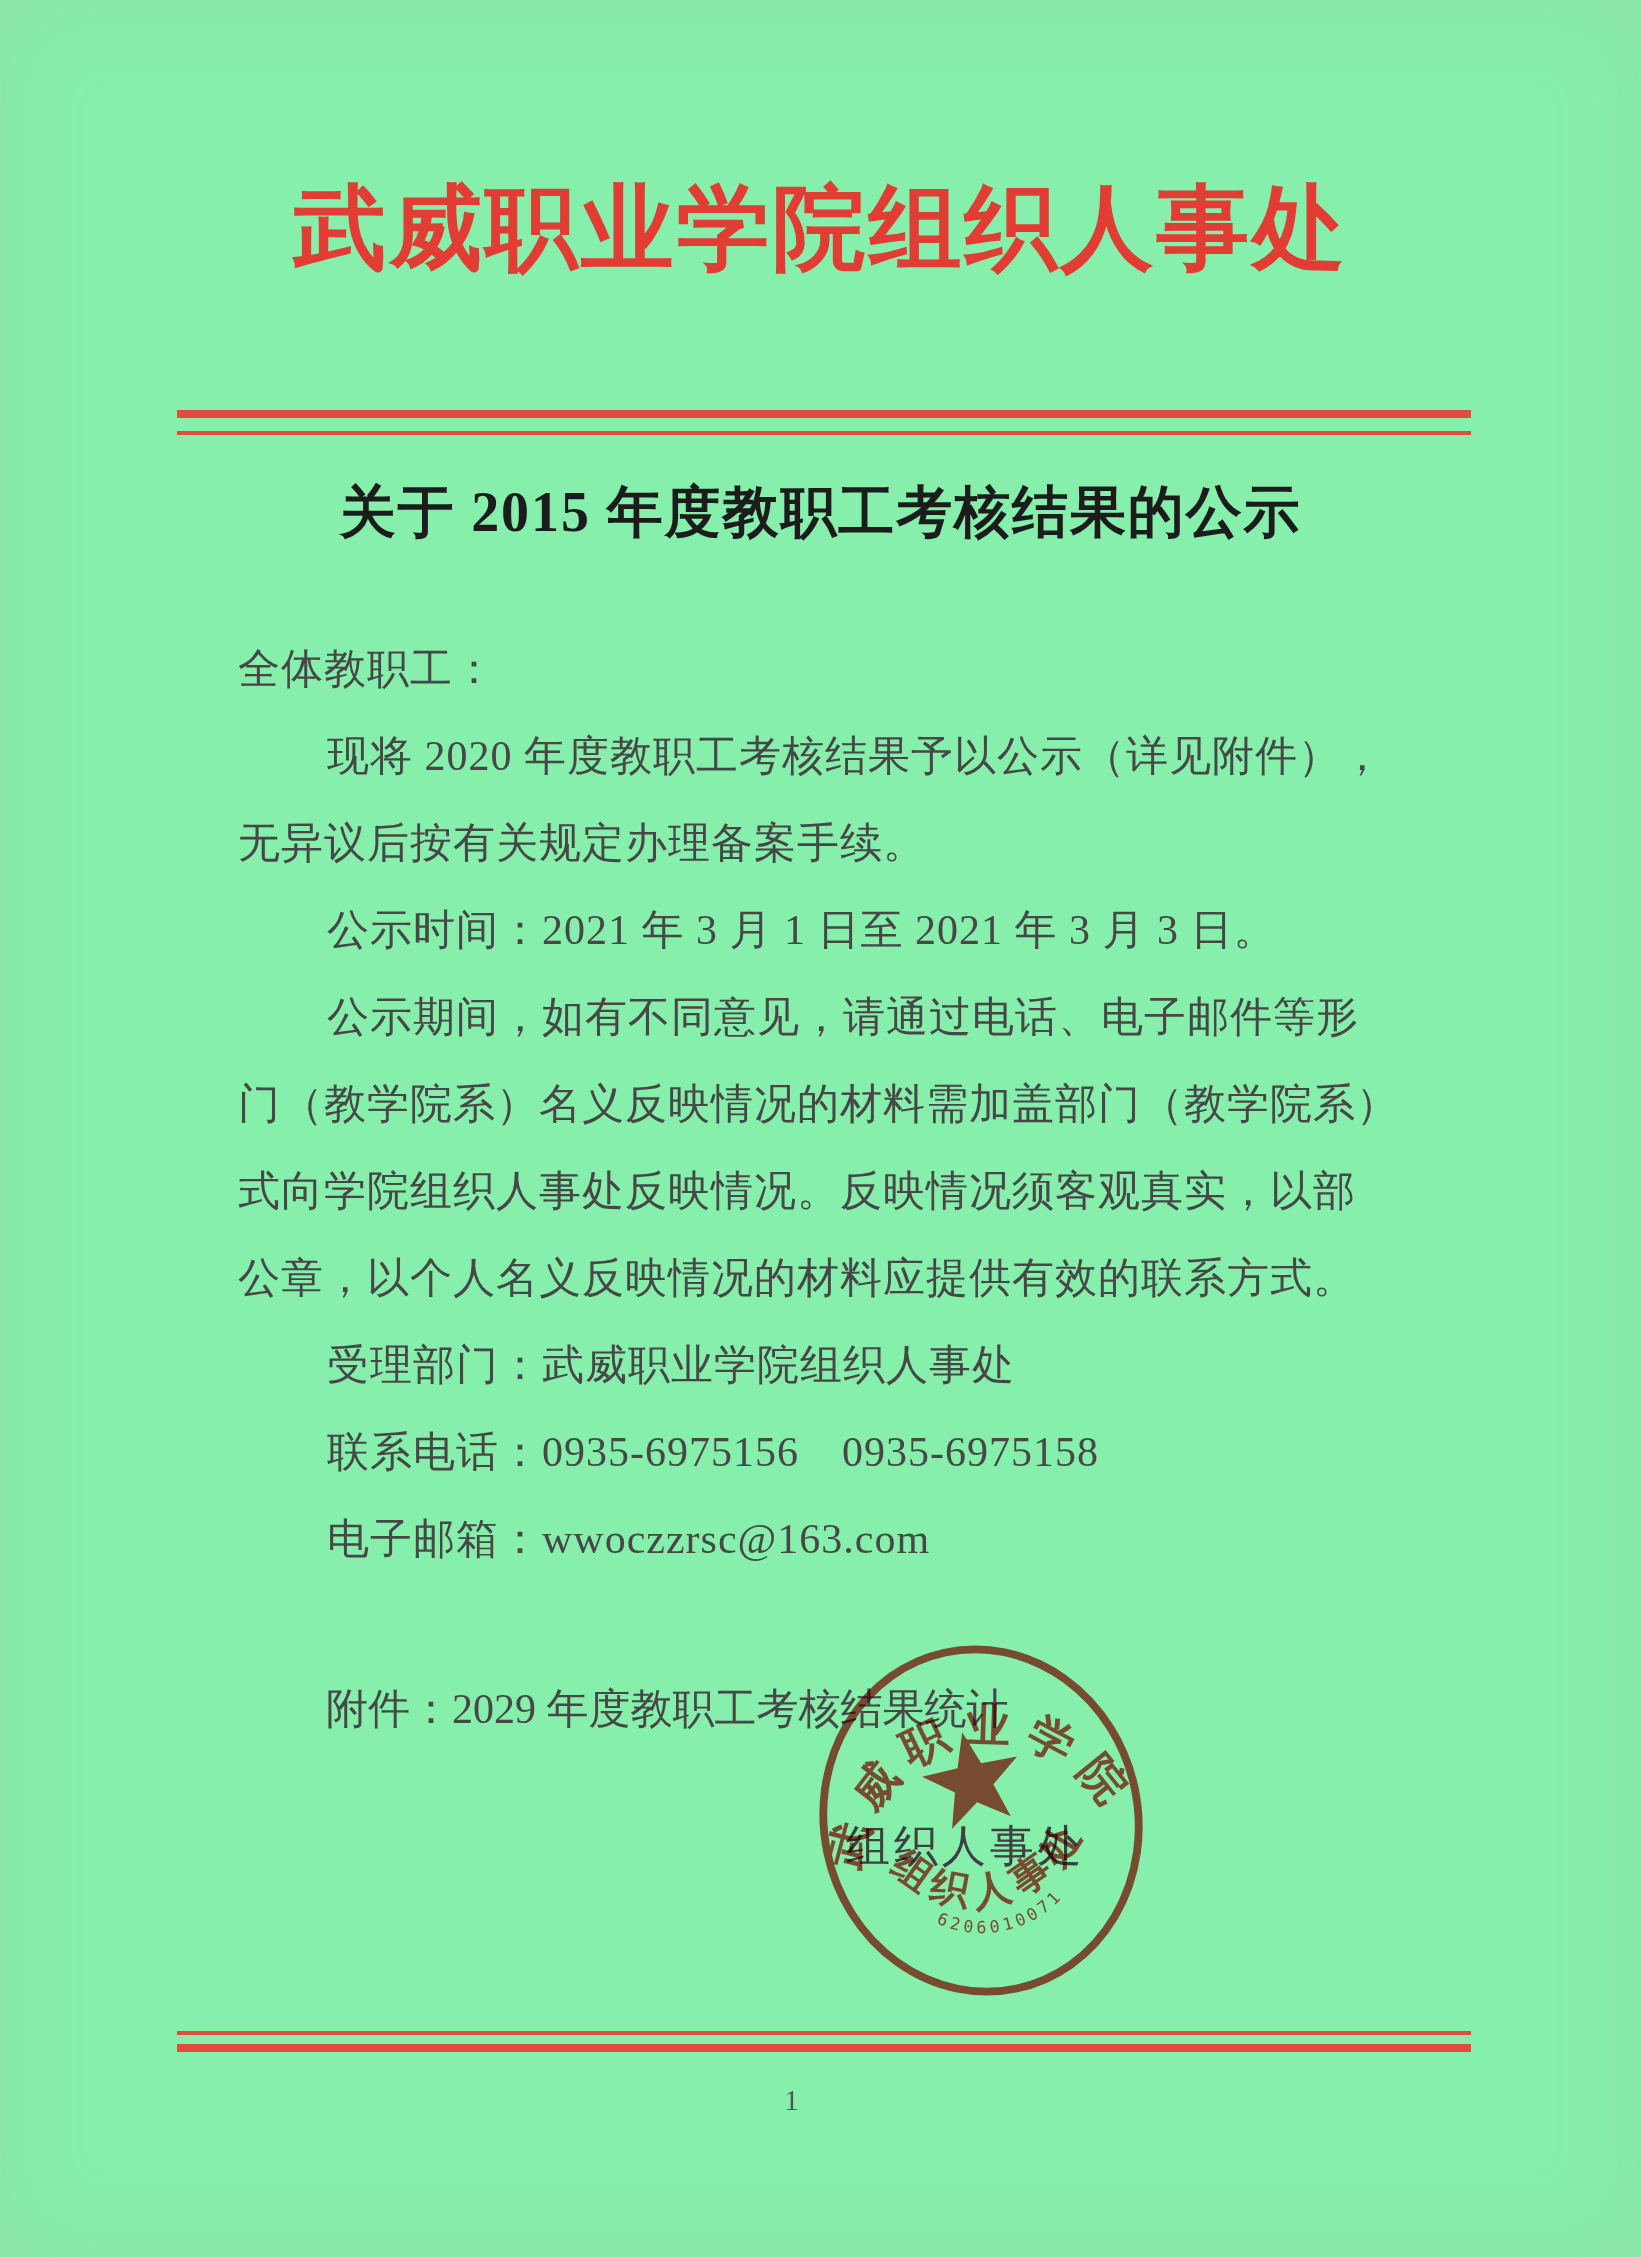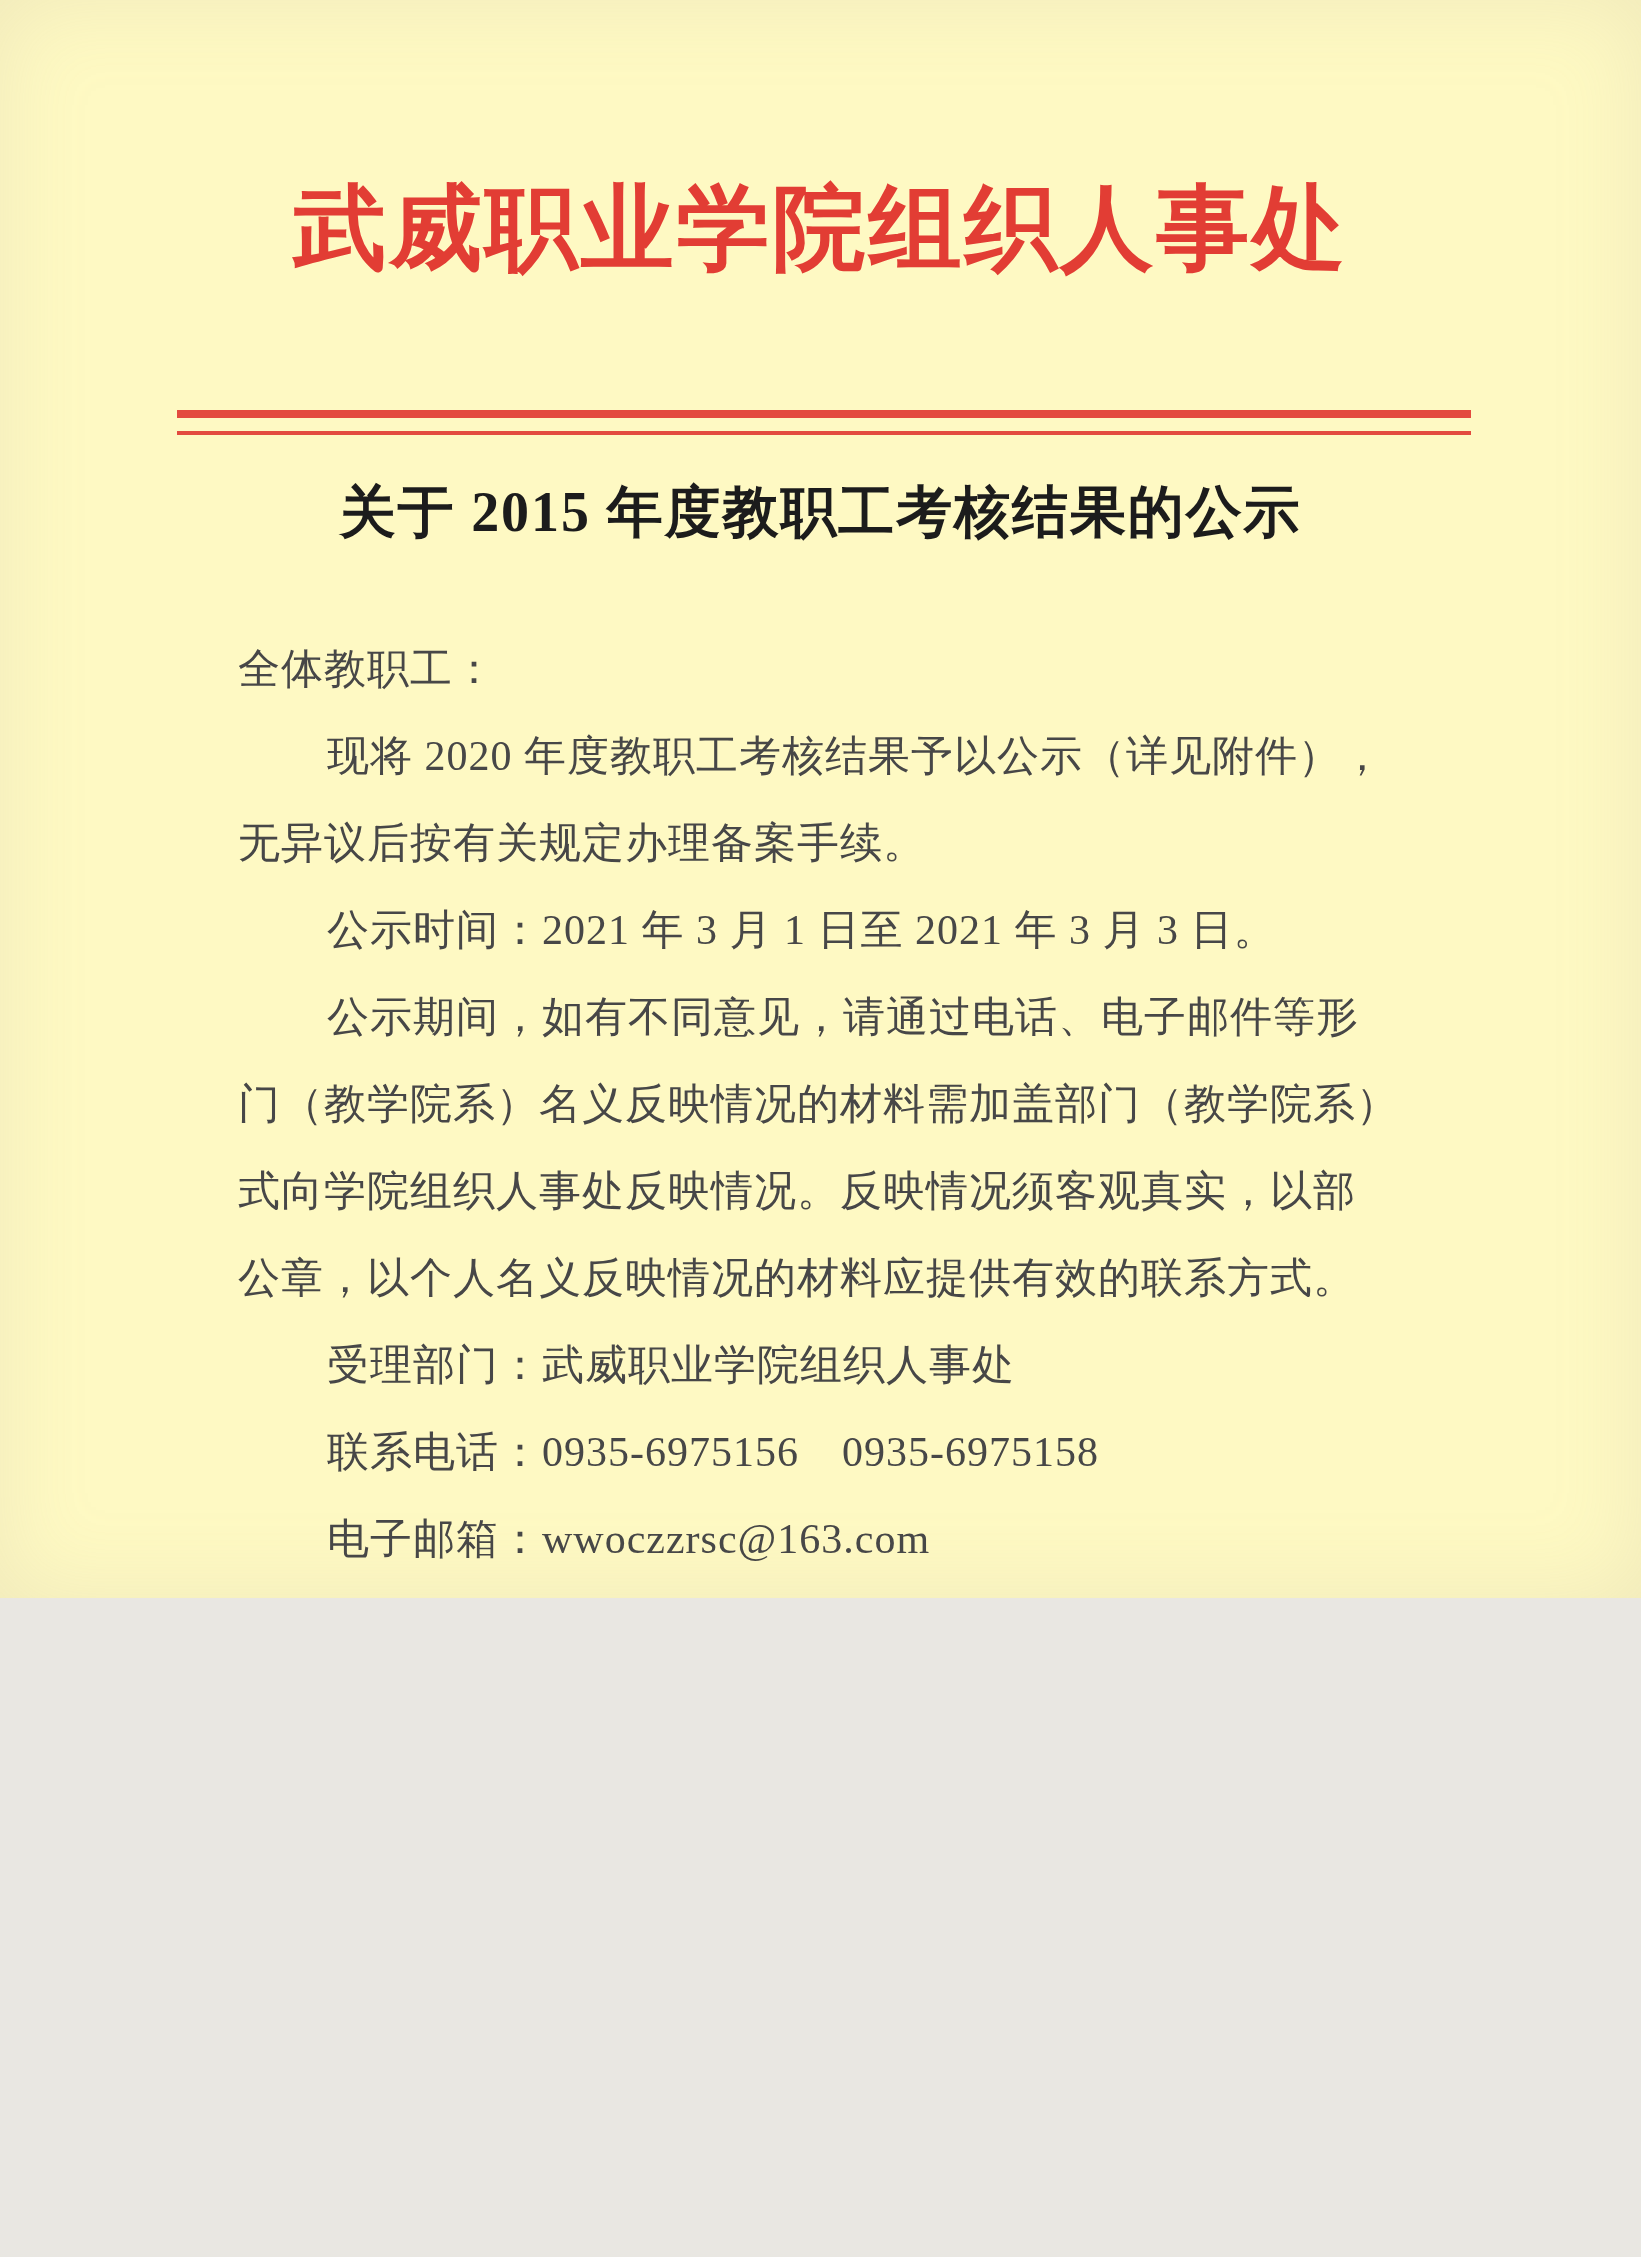--- a/index.html
+++ b/index.html
@@ -1,20 +1,20 @@
 <!DOCTYPE html>
 <html><head>
 <meta charset="utf-8">
 <style>
   html,body { margin:0; padding:0; background:#e9e7e2; }
   .page {
     position:relative;
-    width:1641px; height:1598px;
+    width:1641px; height:2257px;
     margin:0 auto;
-    background:#fef9c3;
+    background:#86efac;
     box-shadow: inset 0 0 87px rgba(175,165,150,0.18);
     overflow:hidden;
     font-family:"Liberation Serif","DejaVu Serif",serif;
   }
   .org-header {
     position:absolute; top:166px; left:0; width:1641px;
     text-align:center;
     font-size:93px; font-weight:700; letter-spacing:2.9px;
     color:#e23d34;
     white-space:nowrap;

